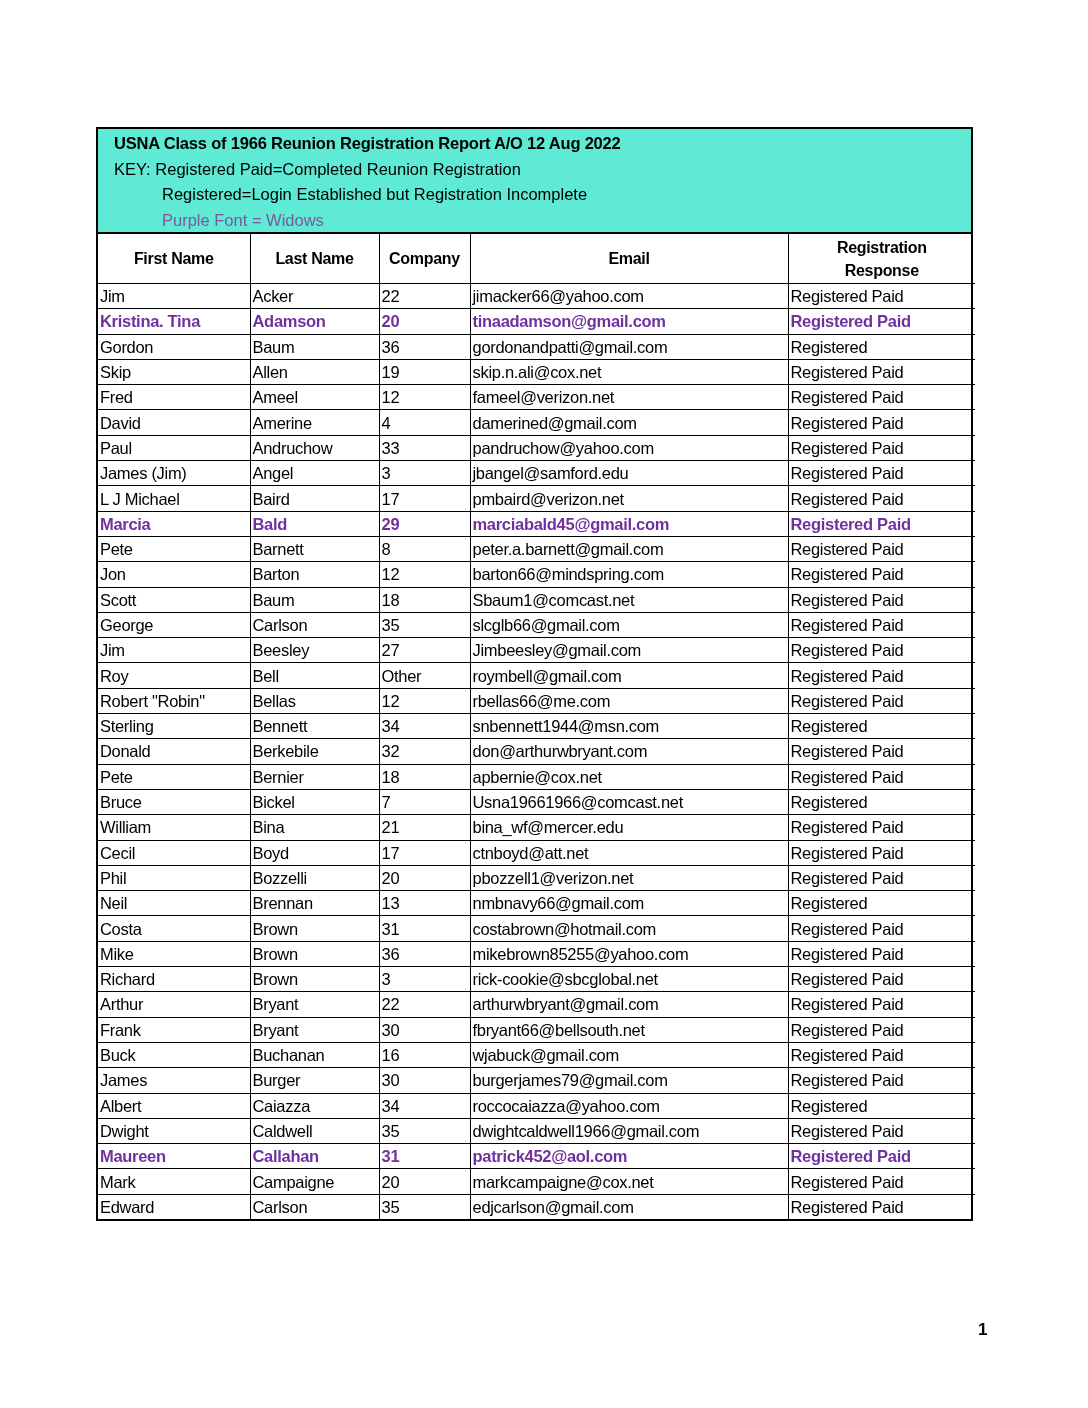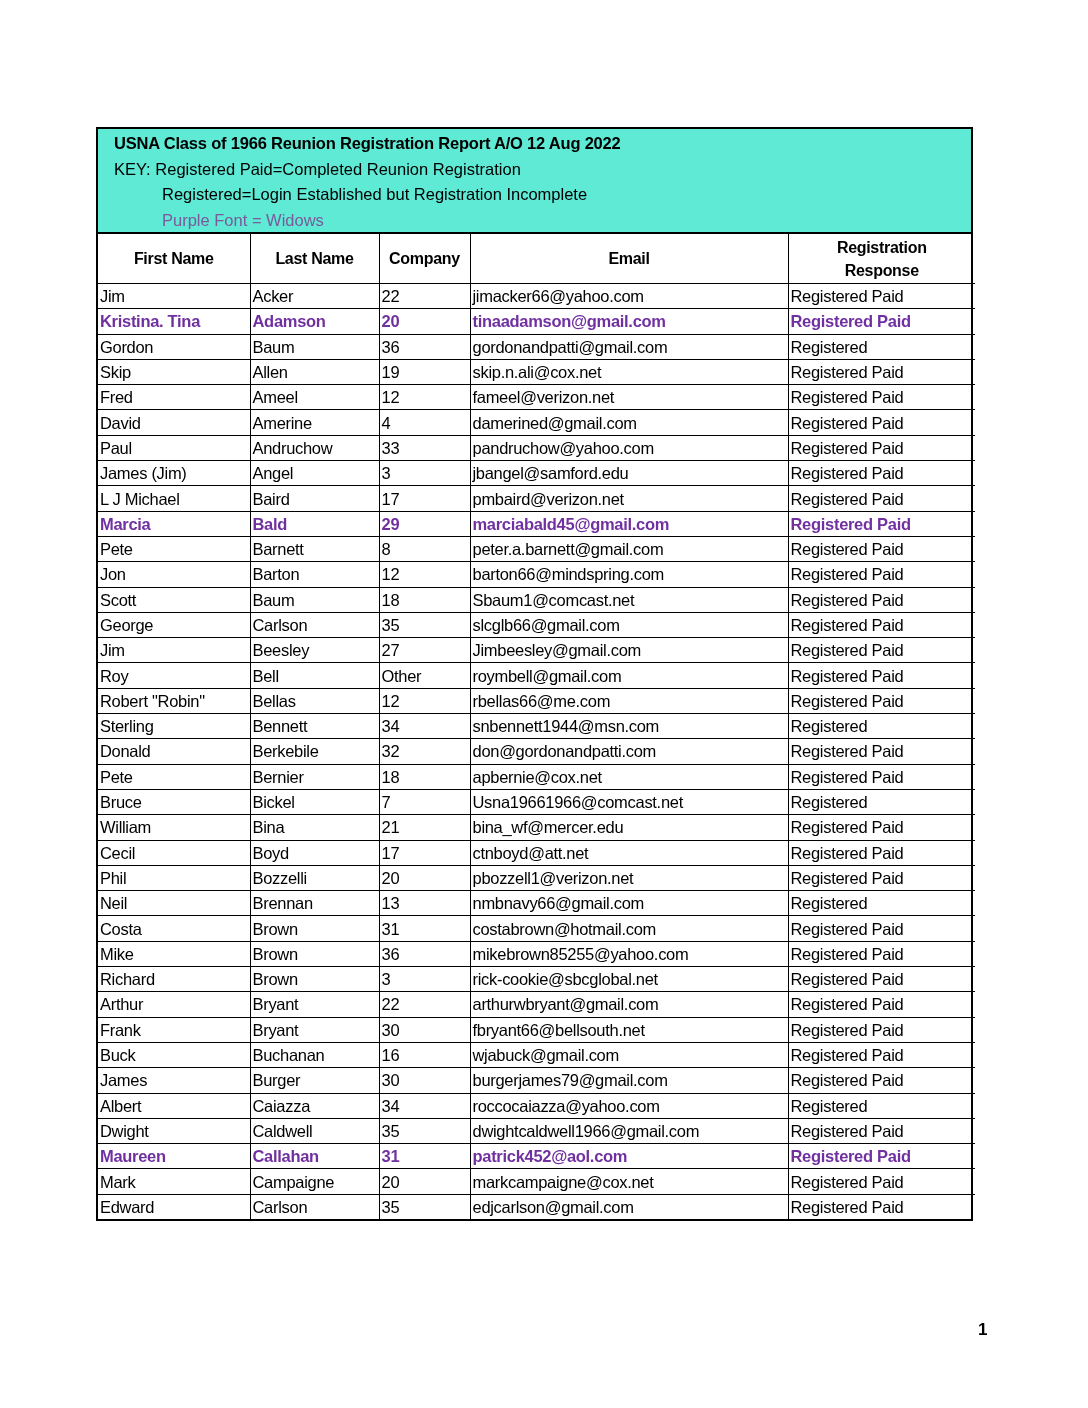--- a/index.html
+++ b/index.html
@@ -184,21 +184,21 @@
             <td>Sterling</td>
             <td>Bennett</td>
             <td class="num">34</td>
             <td>snbennett1944@msn.com</td>
             <td>Registered</td>
           </tr>
           <tr>
             <td>Donald</td>
             <td>Berkebile</td>
             <td class="num">32</td>
-            <td>don@gordonandpatti.com</td>
+            <td>don@arthurwbryant.com</td>
             <td>Registered Paid</td>
           </tr>
           <tr>
             <td>Pete</td>
             <td>Bernier</td>
             <td class="num">18</td>
             <td>apbernie@cox.net</td>
             <td>Registered Paid</td>
           </tr>
           <tr>

